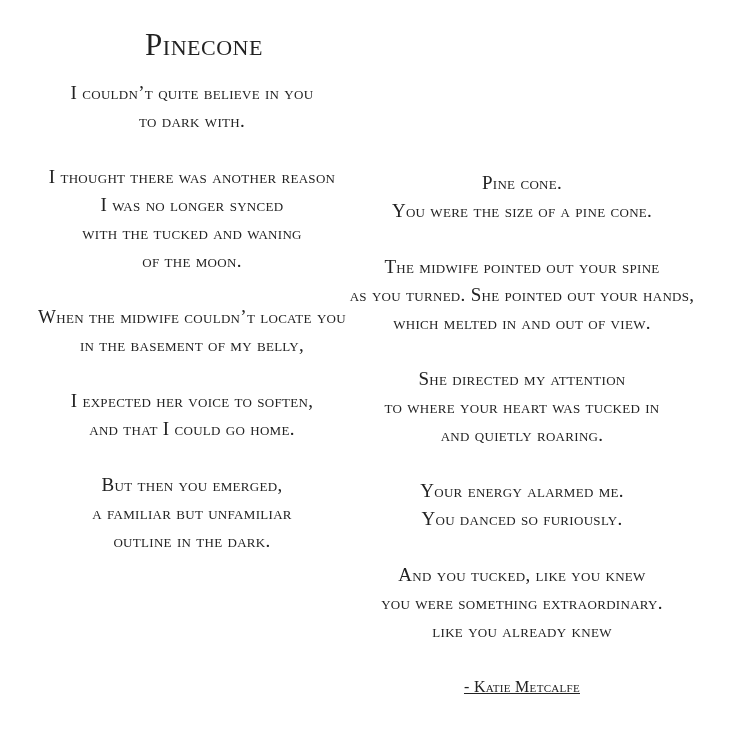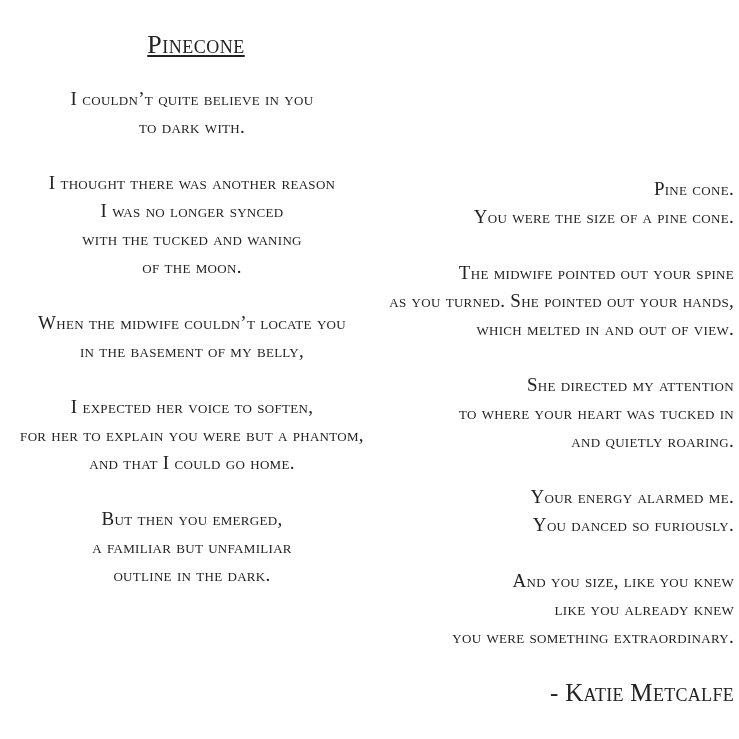--- a/index.html
+++ b/index.html
@@ -1,32 +1,32 @@
 <!DOCTYPE html>
 <html><head>
   <meta charset="utf-8">
   <style>
     html, body { margin: 0; padding: 0; }
     body {
       width: 739px; height: 739px; background: #ffffff; position: relative; overflow: hidden;
       font-family: "Liberation Serif", "DejaVu Serif", serif; color: #222222;
     }
     .title {
-      position: absolute; left: 4px; width: 384px; top: 28px; text-align: center;
-      font-size: 26px; font-variant: small-caps; letter-spacing: 0.5px; line-height: 34px; text-decoration: underline;
+      position: absolute; left: 12px; width: 384px; top: 28px; text-align: center;
+      font-size: 31px; font-variant: small-caps; letter-spacing: 0.5px; line-height: 34px;
     }
-    .col { position: absolute; text-align: center; margin-top: 6px; }
+    .col { position: absolute; text-align: center; }
     .col.left { left: 0; width: 384px; top: 79px; }
-    .col.right { left: 346px; width: 388px; top: 169px; text-align: right; }
+    .col.right { left: 328px; width: 388px; top: 169px; }
     .stanza { margin: 0 0 28px 0; }
     .line {
       display: block; font-size: 19px; line-height: 28px; height: 28px;
       font-variant: small-caps; white-space: nowrap; letter-spacing: 0.3px;
     }
-    .attribution { display: block; font-size: 25px; line-height: 28px; font-variant: small-caps; letter-spacing: 0.3px; }
+    .attribution { display: block; font-size: 16px; line-height: 28px; font-variant: small-caps; letter-spacing: 0.3px; text-decoration: underline; }
   </style>
 </head>
 <body>
 
 <h1 class="title" style="margin:0;font-weight:normal;">Pinecone</h1>
 
 <div class="col left">
   <div class="stanza">
     <span class="line">I couldn’t quite believe in you</span>
     <span class="line">to dark with.</span>
@@ -36,21 +36,20 @@
     <span class="line">I was no longer synced</span>
     <span class="line">with the tucked and waning</span>
     <span class="line">of the moon.</span>
   </div>
   <div class="stanza">
     <span class="line">When the midwife couldn’t locate you</span>
     <span class="line">in the basement of my belly,</span>
   </div>
   <div class="stanza">
     <span class="line">I expected her voice to soften,</span>
-    <span class="line">for her to explain you were but a phantom,</span>
     <span class="line">and that I could go home.</span>
   </div>
   <div class="stanza">
     <span class="line">But then you emerged,</span>
     <span class="line">a familiar but unfamiliar</span>
     <span class="line">outline in the dark.</span>
   </div>
 </div>
 
 <div class="col right">
@@ -66,18 +65,18 @@
   <div class="stanza">
     <span class="line">She directed my attention</span>
     <span class="line">to where your heart was tucked in</span>
     <span class="line">and quietly roaring.</span>
   </div>
   <div class="stanza">
     <span class="line">Your energy alarmed me.</span>
     <span class="line">You danced so furiously.</span>
   </div>
   <div class="stanza">
-    <span class="line">And you size, like you knew</span>
+    <span class="line">And you tucked, like you knew</span>
+    <span class="line">you were something extraordinary.</span>
     <span class="line">like you already knew</span>
-    <span class="line">you were something extraordinary.</span>
   </div>
   <span class="attribution">- Katie Metcalfe</span>
 </div>
 
 </body></html>

